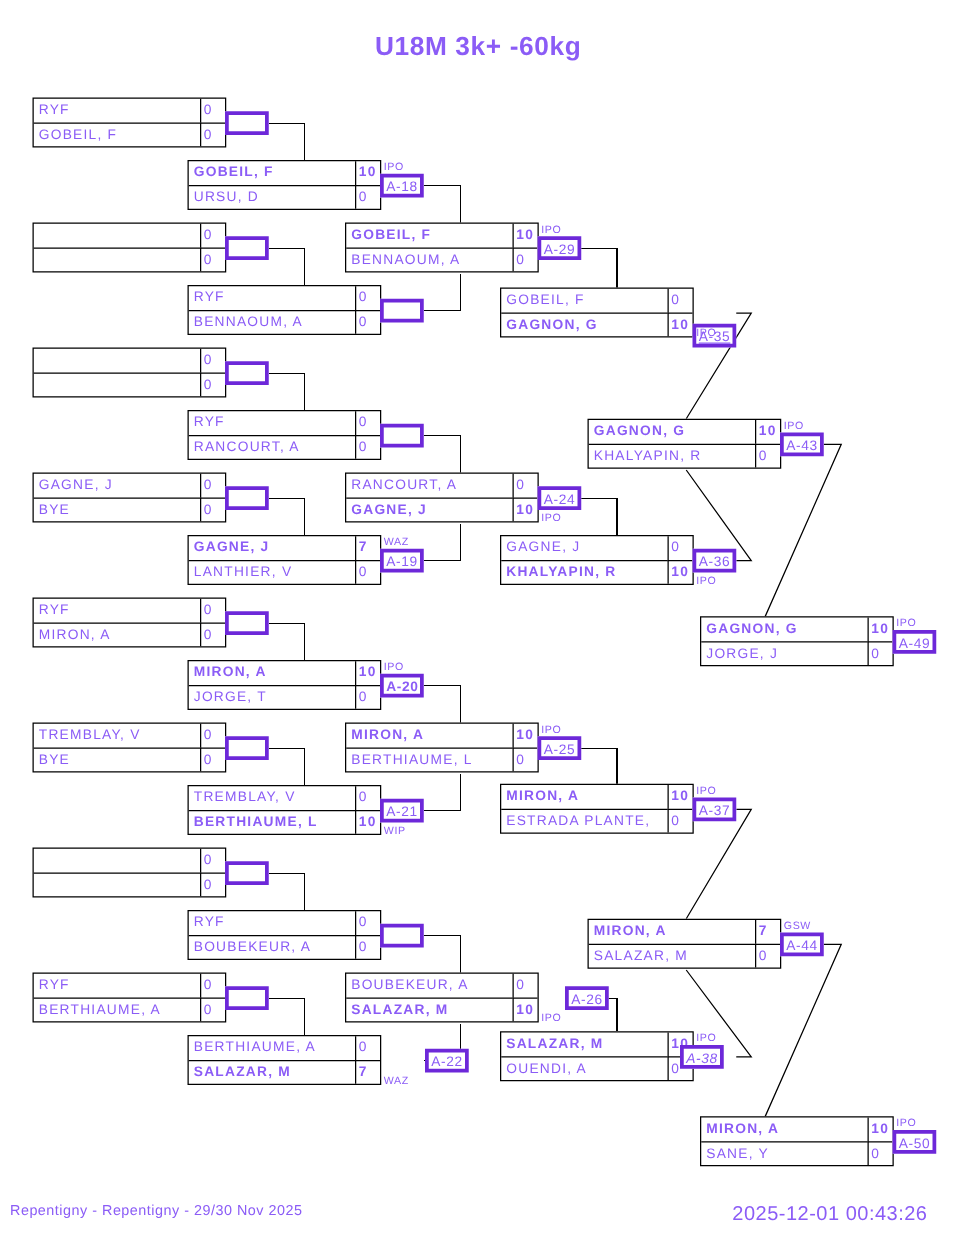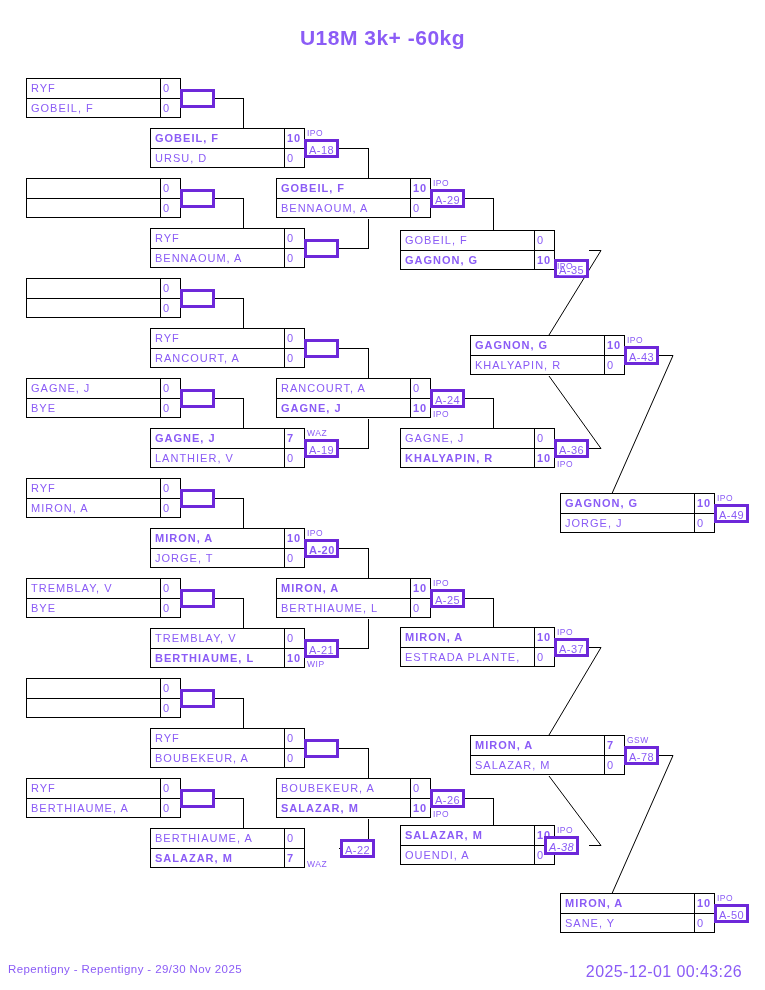--- a/index.html
+++ b/index.html
@@ -197,21 +197,21 @@
         <div class="cell score row2">0</div>
       </div>
       <div class="tag" style="left: 430px; top: 589px;">A-25</div>
       <div class="note" style="left: 433px; top: 579px;">IPO</div>
       <div class="box" style="left: 276px; top: 778px;">
         <div class="cell name">BOUBEKEUR, A</div>
         <div class="cell score">0</div>
         <div class="cell name row2 winner">SALAZAR, M</div>
         <div class="cell score row2 winner">10</div>
       </div>
-      <div class="tag" style="left: 430px; top: 789px;">A-26</div>
+      <div class="tag" style="left: 452px; top: 789px;">A-26</div>
       <div class="note" style="left: 433px; top: 810px;">IPO</div>
       <div class="box" style="left: 400px; top: 230px;">
         <div class="cell name">GOBEIL, F</div>
         <div class="cell score">0</div>
         <div class="cell name row2 winner">GAGNON, G</div>
         <div class="cell score row2 winner">10</div>
       </div>
       <div class="tag" style="left: 554px; top: 259px; text-decoration: underline;">A-35</div>
       <div class="note" style="left: 557px; top: 262px;">IPO</div>
       <div class="box" style="left: 400px; top: 428px;">
@@ -245,21 +245,21 @@
         <div class="cell score row2">0</div>
       </div>
       <div class="tag" style="left: 624px; top: 346px;">A-43</div>
       <div class="note" style="left: 627px; top: 336px;">IPO</div>
       <div class="box" style="left: 470px; top: 735px;">
         <div class="cell name winner">MIRON, A</div>
         <div class="cell score winner">7</div>
         <div class="cell name row2">SALAZAR, M</div>
         <div class="cell score row2">0</div>
       </div>
-      <div class="tag" style="left: 624px; top: 746px;">A-78</div>
+      <div class="tag" style="left: 624px; top: 746px;">A-44</div>
       <div class="note" style="left: 627px; top: 736px;">GSW</div>
       <div class="box" style="left: 560px; top: 493px;">
         <div class="cell name winner">GAGNON, G</div>
         <div class="cell score winner">10</div>
         <div class="cell name row2">JORGE, J</div>
         <div class="cell score row2">0</div>
       </div>
       <div class="tag" style="left: 714px; top: 504px;">A-49</div>
       <div class="note" style="left: 717px; top: 494px;">IPO</div>
       <div class="box" style="left: 560px; top: 893px;">

